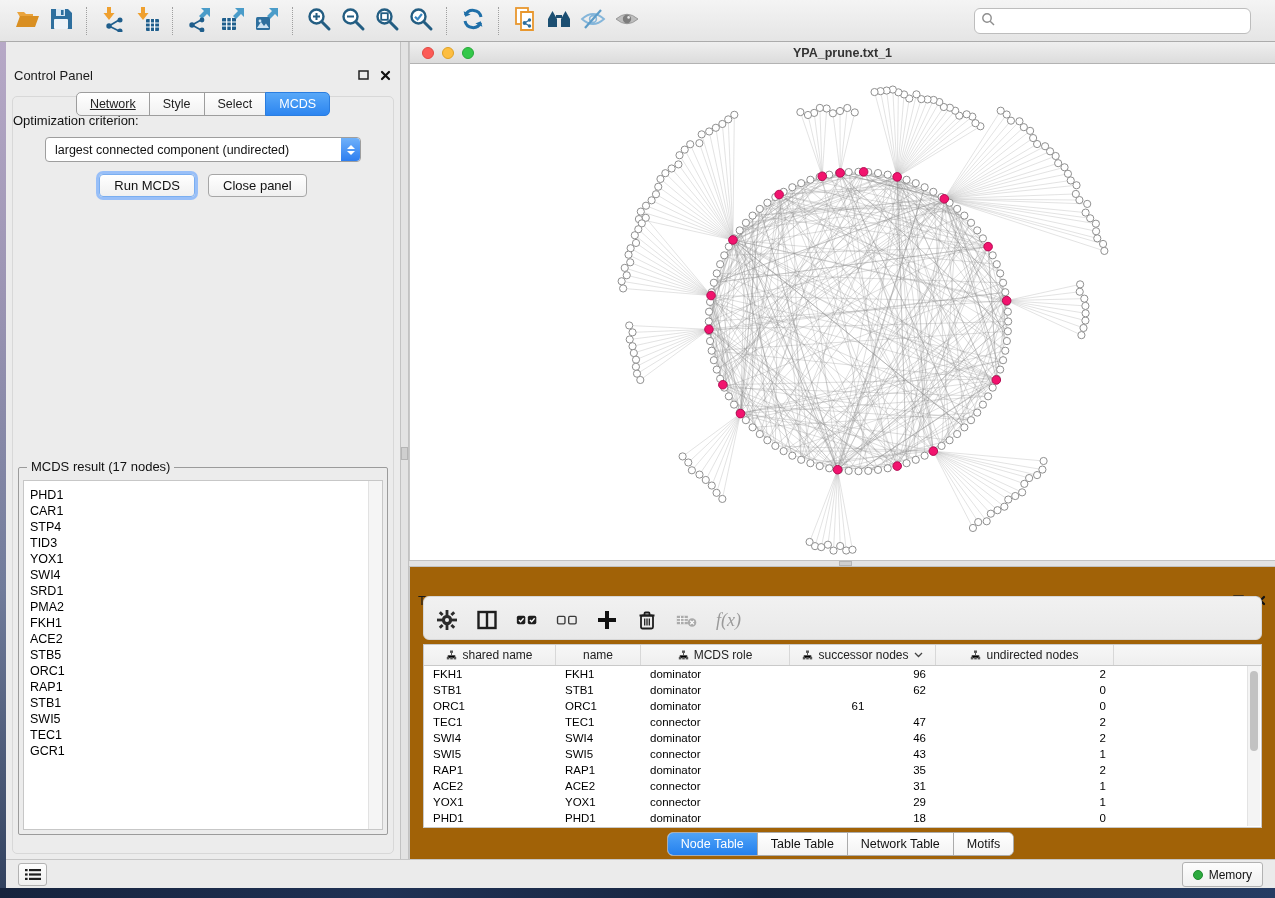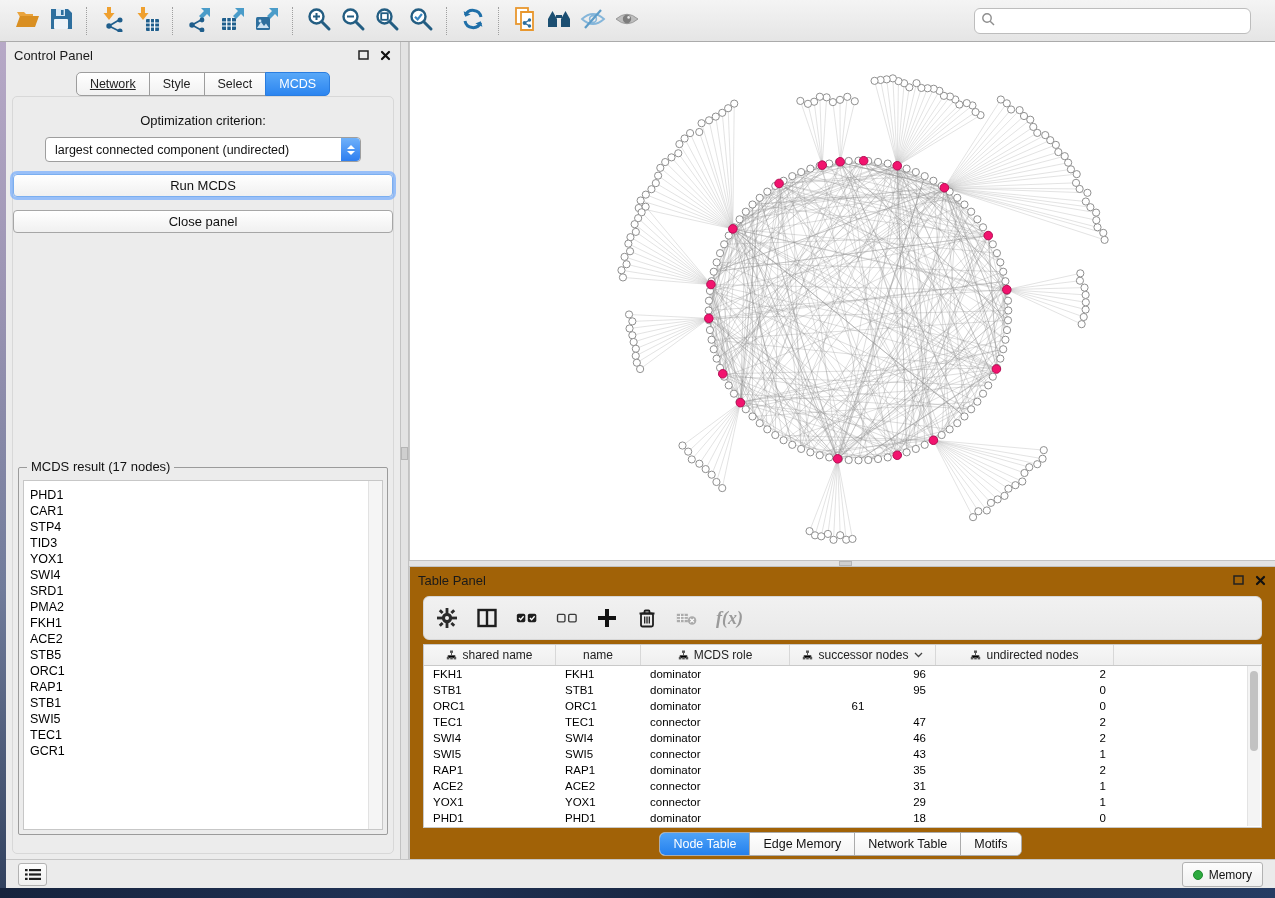--- a/index.html
+++ b/index.html
@@ -18,43 +18,43 @@
   .tbtn svg{width:26px;height:26px;}
   .tsep{width:1px;height:28px;border-left:1px dotted #9f9f9f;margin:0 8px;}
   .search-wrap{margin-left:auto;display:flex;align-items:center;background:#fff;
     border:1px solid #bdbdbd;border-radius:6px;width:263px;height:24px;padding:0 6px;margin-right:14px;}
   .search-wrap input{border:none;outline:none;flex:1;font-size:12px;font-family:"Liberation Sans",sans-serif;background:transparent;}
   
   .app-body{position:absolute;left:6px;top:42px;width:1269px;height:846px;background:#ececec;}
   .main-row{position:absolute;left:0;top:0;right:0;bottom:28px;display:flex;}
   
   .left-panel{width:394px;position:relative;background:#ececec;}
-  .panel-head{height:26px;display:flex;align-items:center;padding:0 8px;}
+  .panel-head{height:26px;display:flex;align-items:center;padding:0 8px;margin-top:20px;}
   .panel-title{font-size:13px;color:#1a1a1a;}
   .head-btns{margin-left:auto;display:flex;gap:9px;align-items:center;}
   .mini-ic{width:13px;height:13px;display:flex;align-items:center;justify-content:center;}
   .cp-tabs{display:flex;justify-content:center;margin-top:4px;position:relative;z-index:2;}
   .cp-tab{font-size:12.5px;padding:4px 13px;background:linear-gradient(180deg,#ffffff,#f1f1f1);
     border:1px solid #9d9d9d;margin-left:-1px;color:#222;}
   .cp-tab:first-child{border-radius:5px 0 0 5px;margin-left:0;text-decoration:underline;}
   .cp-tab:last-child{border-radius:0 5px 5px 0;}
   .cp-tab.active{background:linear-gradient(180deg,#58a8f8,#2c85f0);color:#fff;border-color:#2a7ddf;}
   .cp-content{position:absolute;left:6px;right:6px;top:54px;bottom:6px;
     border:1px solid #d8d8d8;border-radius:5px;}
-  .opt-label{margin-top:16px;text-align:center;font-size:13px;color:#111;}
+  .opt-label{margin-top:16px;font-size:13px;color:#111;}
   .dropdown{margin:9px auto 0;width:314px;height:23px;background:#fff;border:1px solid #9e9e9e;
     border-radius:4px;display:flex;align-items:center;position:relative;}
   .dropdown .dd-text{font-size:12.5px;padding-left:9px;flex:1;}
   .dd-stepper{width:19px;height:23px;border-radius:0 4px 4px 0;
     background:linear-gradient(180deg,#6fb1fa,#2d7ef0);display:flex;flex-direction:column;
     align-items:center;justify-content:center;gap:2px;}
   .dd-stepper i{display:block;width:0;height:0;border-left:4px solid transparent;border-right:4px solid transparent;}
   .dd-up{border-bottom:4px solid #fff;}
   .dd-down{border-top:4px solid #fff;}
-  .btn-row{margin-top:12px;display:flex;justify-content:center;gap:13px;flex-direction:column;}
+  .btn-row{margin-top:12px;display:flex;justify-content:center;gap:13px;}
   .btn{font-size:13px;font-family:"Liberation Sans",sans-serif;color:#111;height:23px;padding:0 14px;
     background:linear-gradient(180deg,#ffffff,#f0f0f0);border:1px solid #a6a6a6;border-radius:4px;}
   .btn.focused{box-shadow:0 0 0 3px rgba(108,168,255,.65);border-color:#7aaef0;}
   .mcds-group{position:absolute;left:5px;right:5px;top:370px;bottom:18px;
     border:1px solid #9b9b9b;border-radius:2px;}
   .mcds-legend{position:absolute;top:-9px;left:8px;background:#ececec;padding:0 4px;font-size:13px;}
   .mcds-list{position:absolute;left:4px;right:4px;top:12px;bottom:4px;background:#fff;
     border:1px solid #c7c7c7;overflow:hidden;}
   .mcds-items{padding:6px 0 0 6px;font-size:12.5px;line-height:16px;color:#000;}
   .mcds-scroll{position:absolute;right:0;top:0;bottom:0;width:13px;background:#f5f5f5;border-left:1px solid #e2e2e2;}
@@ -73,21 +73,21 @@
   .light.red{background:#fc5b57;border:1px solid #e14942;box-sizing:border-box;}
   .light.yellow{background:#fdbe41;border:1px solid #dfa123;box-sizing:border-box;}
   .light.green{background:#34c84a;border:1px solid #27a839;box-sizing:border-box;}
   .net-title{position:absolute;left:0;right:0;text-align:center;font-size:12.5px;font-weight:700;color:#333;}
   .net-canvas{flex:1;background:#fff;position:relative;overflow:hidden;}
   
   .table-panel{flex:1;position:relative;background:#a16207;border-left:1px solid #c9c9c9;}
   .tp-toolbar{position:absolute;left:13px;right:13px;top:29px;height:44px;
     background:linear-gradient(180deg,#f1f1f1,#e9e9e9);border:1px solid #d7d7d7;border-radius:6px;
     display:flex;align-items:center;gap:18px;padding-left:12px;box-sizing:border-box;}
-  .tpbtn{display:flex;align-items:center;justify-content:center;height:26px;font-weight:bold;}
+  .tpbtn{display:flex;align-items:flex-end;justify-content:center;height:26px;}
   .tpbtn svg{width:22px;height:22px;}
   .fx-label{font-family:"Liberation Serif",serif;font-style:italic;font-size:18px;color:#9a9a9a;}
   .tp-table{position:absolute;left:13px;right:13px;top:77px;bottom:32px;background:#fff;
     border:1px solid #c9c9c9;overflow:hidden;}
   .thead{display:flex;height:20px;background:linear-gradient(180deg,#f7f7f7,#efefef);
     border-bottom:1px solid #c9c9c9;font-size:12px;color:#222;}
   .th{display:flex;align-items:center;justify-content:center;gap:5px;border-right:1px solid #d8d8d8;
     box-sizing:border-box;overflow:hidden;white-space:nowrap;}
   .tbody{font-size:11.5px;color:#000;}
   .tr{display:flex;height:16px;line-height:16px;}
@@ -327,20 +327,28 @@
         </div>
       </div>
     </div>
 
     <div class="v-split">
         <span class="grip"></span>
       </div>
 
     <div class="right-col">
       <div class="net-window">
+        <div class="net-titlebar">
+          <span class="lights">
+            <span class="light red"></span>
+            <span class="light yellow"></span>
+            <span class="light green"></span>
+          </span>
+          <span class="net-title">YPA_prune.txt_1</span>
+        </div>
         <div class="net-canvas" id="net-canvas"><svg viewBox="0 0 866 497" width="100%" height="100%">
               <g stroke="#8f8f8f" stroke-width="0.7" stroke-opacity="0.42">
                 <line x1="365.7" y1="133.3" x2="583.5" y2="191.7"></line>
                 <line x1="410.2" y1="402.9" x2="532.3" y2="382.7"></line>
                 <line x1="578.9" y1="183.0" x2="410.2" y2="402.9"></line>
                 <line x1="573.7" y1="174.7" x2="487.8" y2="113.1"></line>
                 <line x1="478.3" y1="405.1" x2="439.2" y2="108.3"></line>
                 <line x1="299.3" y1="267.8" x2="350.1" y2="370.8"></line>
                 <line x1="336.2" y1="159.1" x2="301.9" y2="228.7"></line>
                 <line x1="374.0" y1="387.9" x2="330.0" y2="166.7"></line>
@@ -1235,21 +1243,21 @@
                 <div class="td left" style="width: 132px;">FKH1</div>
                 <div class="td left" style="width: 85px;">FKH1</div>
                 <div class="td left" style="width: 149px;">dominator</div>
                 <div class="td right" style="width: 146px; padding-right: 10px;">96</div>
                 <div class="td right" style="width: 178px; padding-right: 8px;">2</div>
               </div>
               <div class="tr">
                 <div class="td left" style="width: 132px;">STB1</div>
                 <div class="td left" style="width: 85px;">STB1</div>
                 <div class="td left" style="width: 149px;">dominator</div>
-                <div class="td right" style="width: 146px; padding-right: 10px;">95</div>
+                <div class="td right" style="width: 146px; padding-right: 10px;">62</div>
                 <div class="td right" style="width: 178px; padding-right: 8px;">0</div>
               </div>
               <div class="tr">
                 <div class="td left" style="width: 132px;">ORC1</div>
                 <div class="td left" style="width: 85px;">ORC1</div>
                 <div class="td left" style="width: 149px;">dominator</div>
                 <div class="td right" style="width: 146px; padding-right: 10px; text-align: center;">61</div>
                 <div class="td right" style="width: 178px; padding-right: 8px;">0</div>
               </div>
               <div class="tr">
@@ -1302,21 +1310,21 @@
                 <div class="td right" style="width: 178px; padding-right: 8px;">0</div>
               </div>
             </div>
           <div class="tscroll">
               <span class="thumb"></span>
             </div>
         </div>
         <div class="tp-tabs">
           <div class="seg-group">
             <div class="seg active">Node Table</div>
-            <div class="seg">Edge Memory</div>
+            <div class="seg">Table Table</div>
             <div class="seg">Network Table</div>
             <div class="seg">Motifs</div>
           </div>
         </div>
       </div>
     </div>
   </div>
 
   <div class="status-bar">
     <span class="list-btn">

